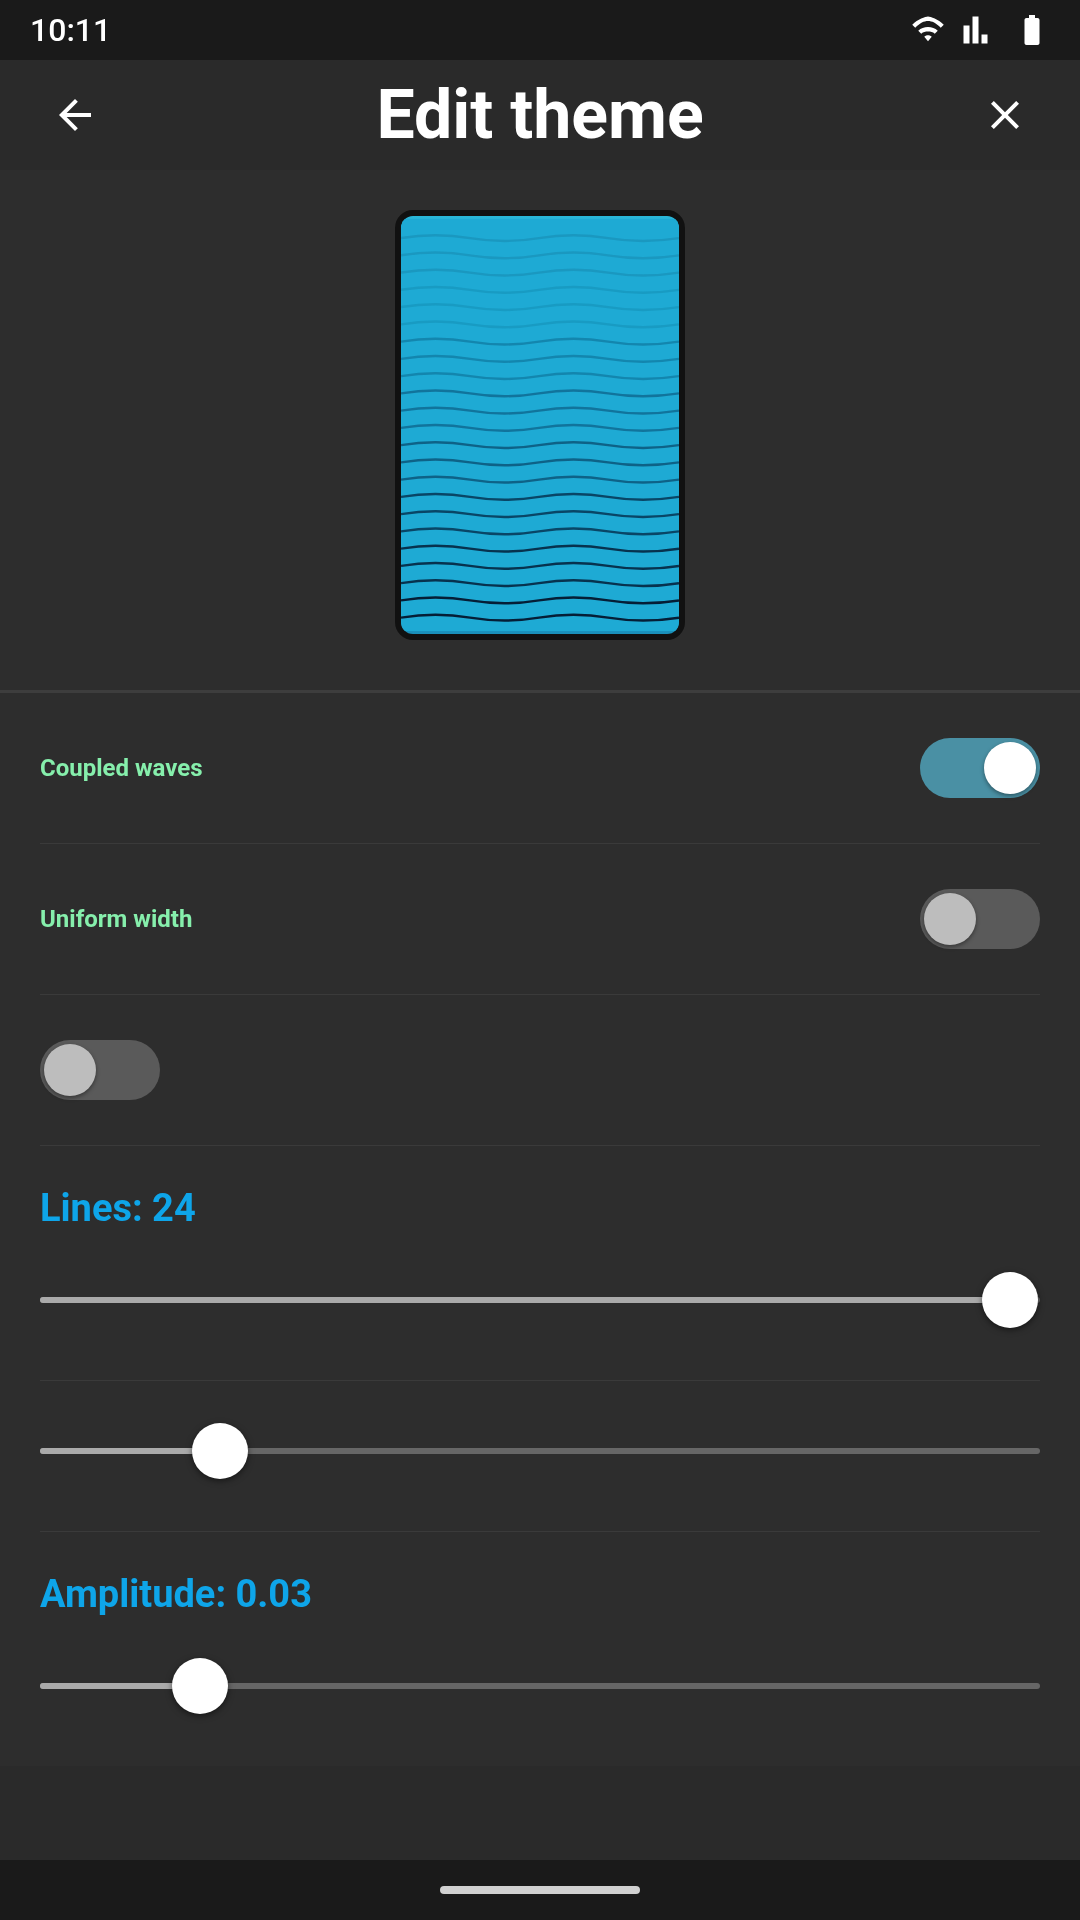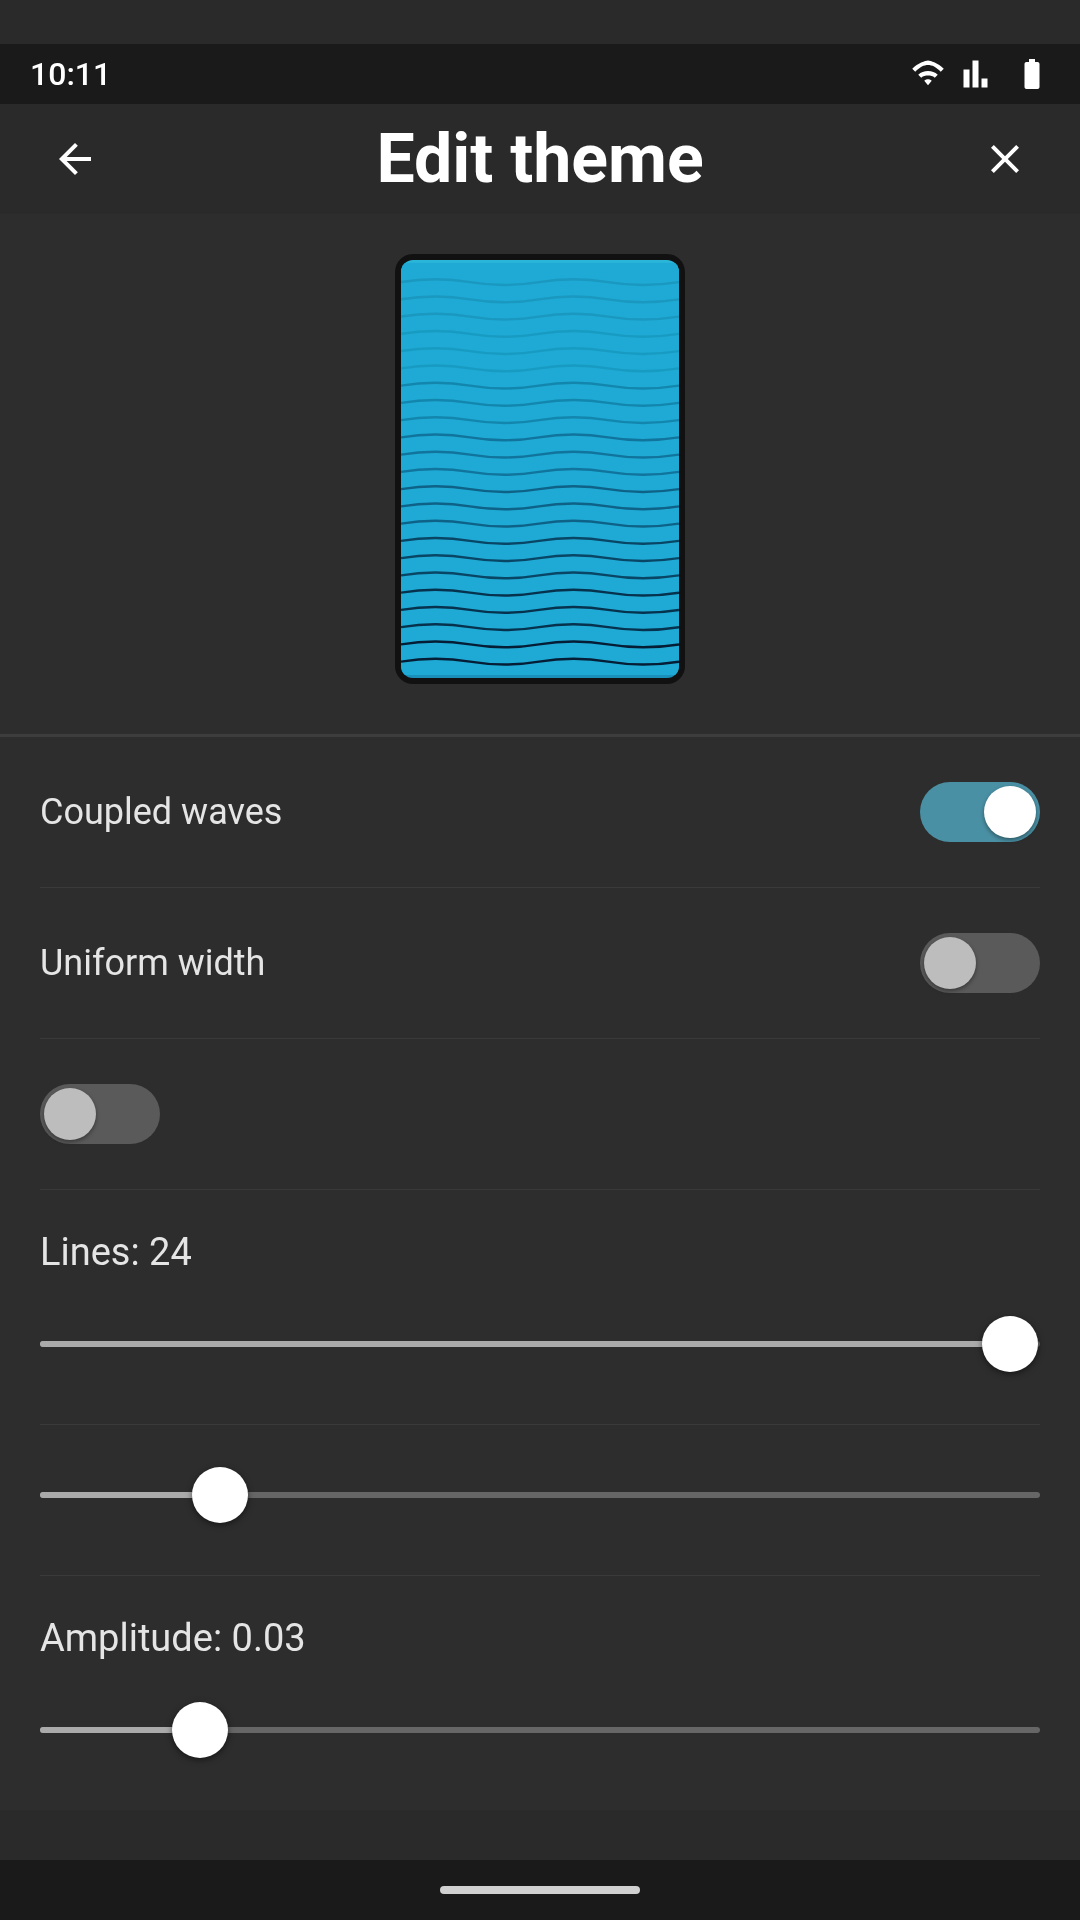--- a/index.html
+++ b/index.html
@@ -16,21 +16,20 @@
 
     
     .status-bar {
       width: 100%;
       height: 60px;
       background-color: #1a1a1a;
       display: flex;
       align-items: center;
       justify-content: space-between;
       padding: 0 30px;
-      margin-top: 44px;
     }
     .status-bar-left {
       font-size: 32px;
       font-weight: 500;
       color: #ffffff;
     }
     .status-bar-right {
       display: flex;
       align-items: center;
       gap: 16px;
@@ -116,23 +115,23 @@
 
     .setting-row {
       display: flex;
       align-items: center;
       justify-content: space-between;
       padding: 45px 0;
       border-bottom: 1px solid #3a3a3a;
     }
 
     .setting-label {
-      font-size: 36px;
-      color: #e5e5e5;
-      font-weight: 400;
+      font-size: 24px;
+      color: #86efac;
+      font-weight: 700;
     }
 
     
     .toggle-container {
       position: relative;
       width: 120px;
       height: 60px;
       cursor: pointer;
     }
     .toggle-track {
@@ -168,22 +167,22 @@
       background-color: #bdbdbd;
     }
 
     
     .slider-section {
       padding: 40px 0 50px 0;
       border-bottom: 1px solid #3a3a3a;
     }
     .slider-label {
       font-size: 38px;
-      color: #e5e5e5;
-      font-weight: 400;
+      color: #0ea5e9;
+      font-weight: 700;
       margin-bottom: 40px;
     }
     .slider-wrapper {
       position: relative;
       width: 100%;
       height: 60px;
       display: flex;
       align-items: center;
     }
     .slider-track {

